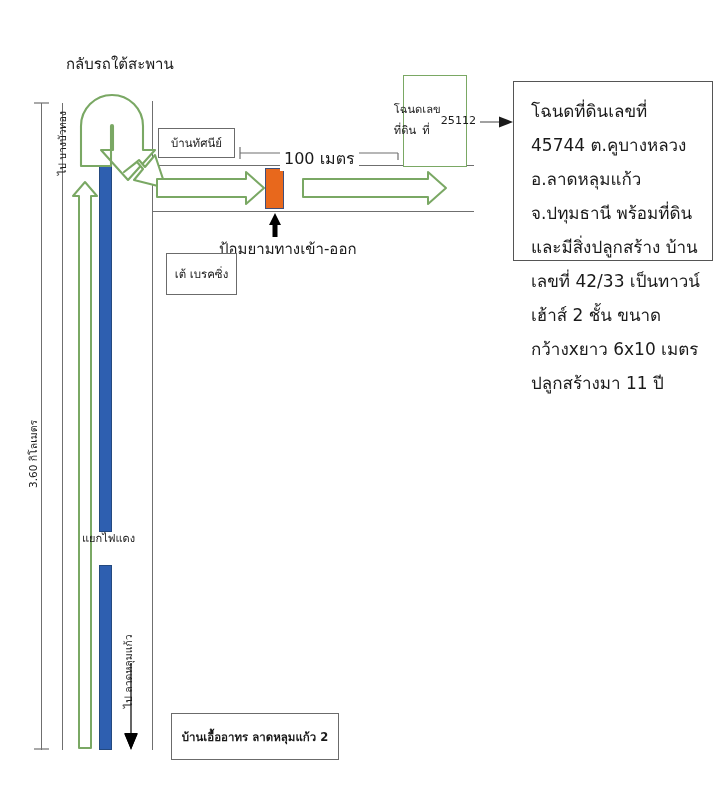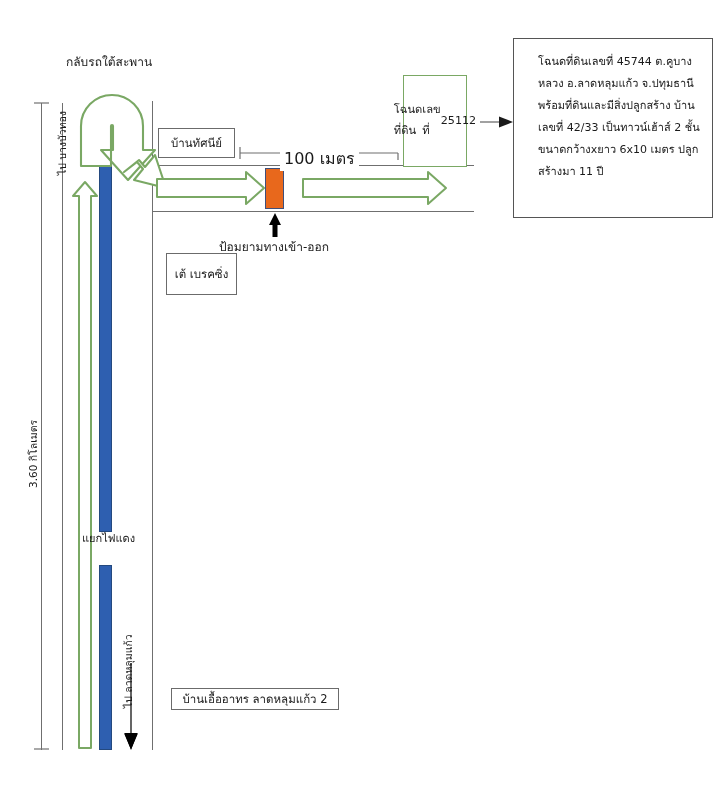--- a/index.html
+++ b/index.html
@@ -6,47 +6,48 @@
   body{
     width:726px;height:800px;
     background:#ffffff;
     font-family:"DejaVu Sans","Liberation Sans",sans-serif;
     color:#1a1a1a;
     overflow:hidden;
   }
   #canvas{position:relative;width:726px;height:800px;}
 
   
-  .txt{position:absolute;font-size:12px;line-height:1.35;color:#1a1a1a;white-space:nowrap;}
+  .txt{position:absolute;font-size:15px;line-height:1.35;color:#1a1a1a;white-space:nowrap;}
   .boxed{
     position:absolute;
     border:1.2px solid #6b6b6b;
     background:#ffffff;
     display:flex;align-items:center;justify-content:center;
     font-size:11.5px;color:#1a1a1a;white-space:nowrap;
     box-sizing:border-box;
   }
   .rot180{transform:rotate(180deg);writing-mode:vertical-rl;}
 
   
   .road-blue{position:absolute;background:#2e5fb0;border:1px solid #24497f;box-sizing:border-box;}
   .rline{position:absolute;background:#6f6f6f;}
 
   
   #detail-box{
     position:absolute;
     border:1.3px solid #555;
     background:#fff;
     box-sizing:border-box;
-    padding:12px 11px 10px 24px;
-    font-size:11px;
+    padding:12px 11px 10px 17px;
+    font-size:17px;
     line-height:2.0;
     color:#1a1a1a;
     white-space:pre-wrap;
     word-break:break-word;
+    margin-top:43px;
   }
 
   
   .dimtxt{position:absolute;font-size:16px;color:#1a1a1a;background:#fff;padding:0 4px;}
 
   svg.ov{position:absolute;left:0;top:0;width:726px;height:800px;pointer-events:none;overflow:visible;}
 </style>
 </head>
 <body>
 
@@ -109,21 +110,21 @@
 
   <div class="txt" style="left:219px;top:239px;">ป้อมยามทางเข้า-ออก</div>
 
   <div class="dimtxt" style="left:280px;top:146px;">100 เมตร</div>
 
   <div class="boxed" style="left:158px;top:128px;width:77px;height:30px;">บ้านทัศนีย์</div>
 
   <div class="boxed" style="left:166px;top:253px;width:71px;height:42px;">เต้ เบรคซิ่ง</div>
 
 
-  <div class="boxed" style="left:171px;top:688px;width:168px;height:22px;">บ้านเอื้ออาทร ลาดหลุมแก้ว 2</div>
+  <div class="boxed" style="left:171px;top:713px;width:168px;height:47px;font-weight:bold;">บ้านเอื้ออาทร ลาดหลุมแก้ว 2</div>
 
   <div style="position:absolute;left:403px;top:75px;width:64px;height:92px;
               border:1.8px solid #7aa864;background:#fff;box-sizing:border-box;
               display:flex;flex-direction:row;align-items:center;justify-content:center;
               font-size:11.2px;line-height:1.85;color:#1a1a1a;">
     <span>โฉนดที่ดิน</span>
     <span>เลขที่</span>
     <span>25112</span>
   </div>
 

